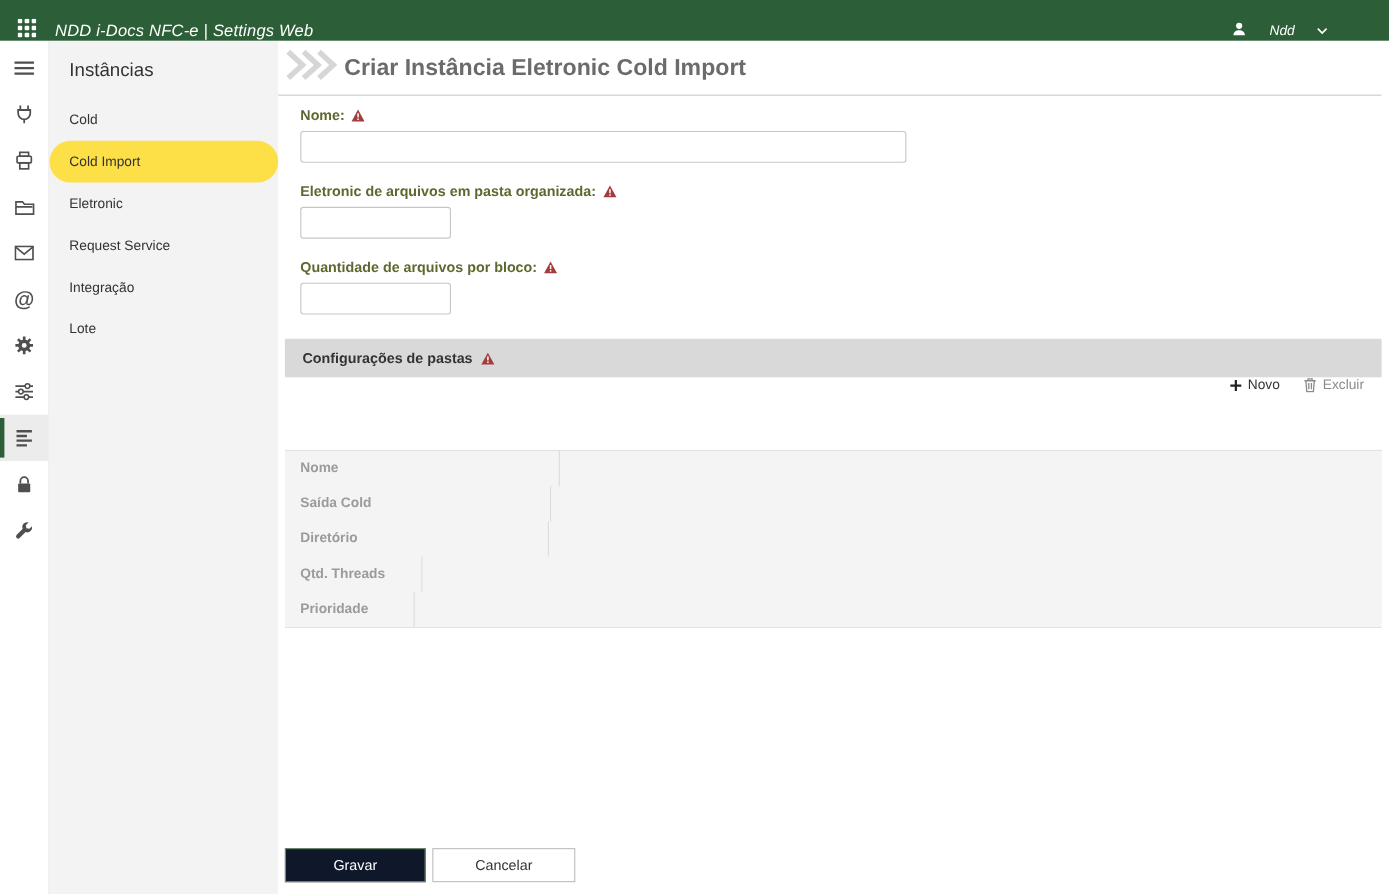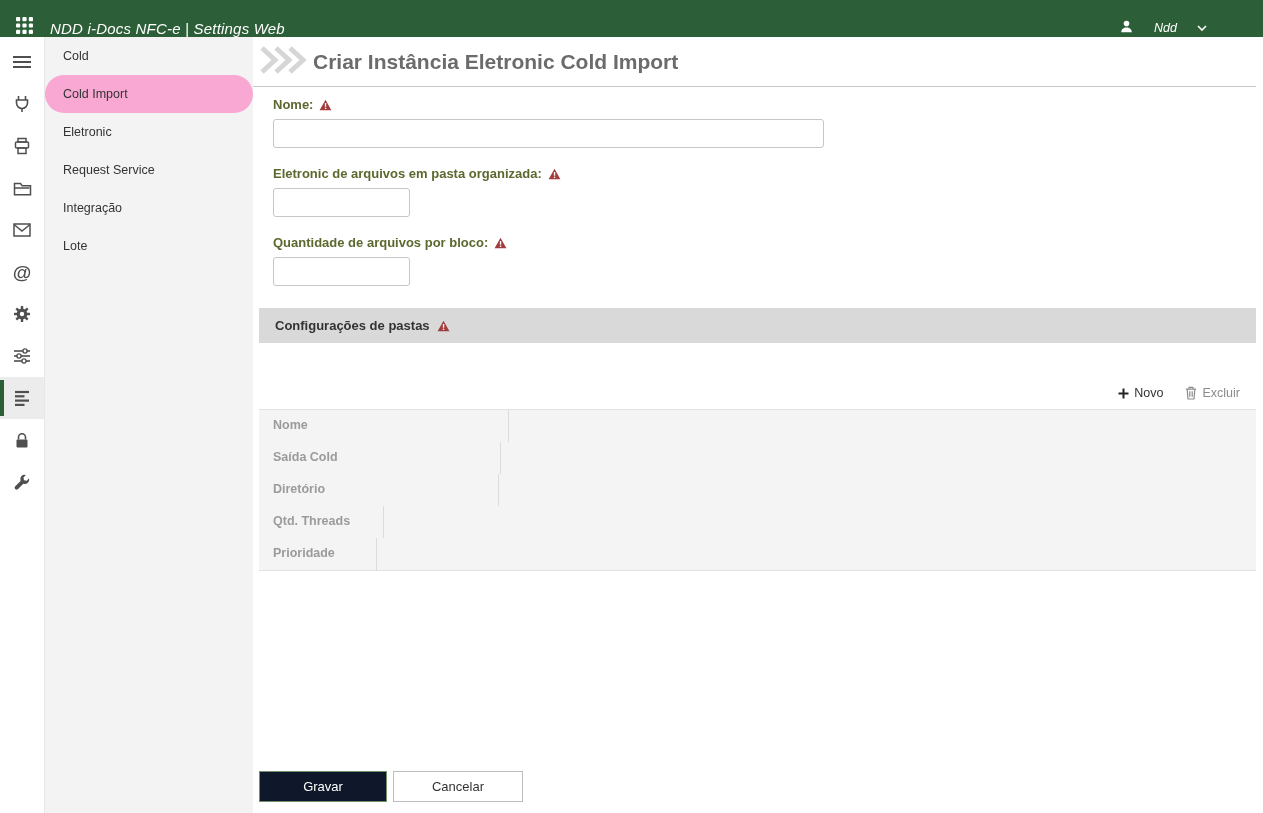--- a/index.html
+++ b/index.html
@@ -21,42 +21,42 @@
   .rail-item.selected { background:#ececec; }
   .rail-item.selected::before { content:""; position:absolute; left:0; top:3px; bottom:3px; width:4px; background:#2c5e38; }
   .rail-item svg { display:block; }
   .at-glyph { font-size:19px; color:#4f4f4f; font-weight:bold; line-height:1; }
   .at-glyph::before { content:"@"; }
 
   
   .sidebar { position:absolute; top:37px; left:45px; width:208px; bottom:0; background:#f3f3f3; }
   .sidebar-title { font-size:17px; color:#333; padding:17px 18px 16px; }
   .sidebar-item { padding:12px 18px; font-size:12.5px; color:#333; cursor:pointer; }
-  .sidebar-item.selected { background:#f9a8d4;border-radius:19px; }
+  .sidebar-item.selected { background:#fde047;border-radius:19px; }
 
   
   .main { position:absolute; top:37px; left:253px; right:0; bottom:0; background:#fff; padding-right:7px; }
   .main-header { height:50px; border-bottom:1px solid #c9c9c9; display:flex; align-items:center; gap:6px; padding-left:4px; }
   .main-title { font-size:21px; color:#6b6b6b; font-weight:600; }
   .main-body { padding:10px 0 0 6px; }
   .form-area { padding-left:14px; }
   .field { margin-bottom:18px; }
   .field-label { display:flex; align-items:center; gap:6px; font-size:13px; font-weight:bold;
                  color:#5b682e; margin-bottom:7px; }
   .text-input { height:29px; border:1px solid #c6c6c6; border-radius:3px; padding:0 8px;
                 font-size:13px; font-family:inherit; color:#333; outline:none; background:#fff; }
   .input-lg { width:551px; }
   .input-sm { width:137px; }
 
   
   .section { margin-top:22px; }
   .section-header { height:35px; background:#d9d9d9; display:flex; align-items:center; gap:7px;
                     padding:0 16px; font-size:13px; font-weight:bold; color:#333; }
   .section-body { border-bottom:1px solid #e0e0e0; }
-  .grid-toolbar { height:66px; display:flex; align-items:flex-end; justify-content:flex-end;
+  .grid-toolbar { height:66px; display:flex; align-items:flex-start; justify-content:flex-end;
                   gap:22px; padding:0 16px 9px; }
   .tool-btn { display:flex; align-items:center; gap:5px; background:none; border:none;
               font-family:inherit; font-size:12.5px; cursor:pointer; }
   .tool-btn.novo { color:#333; }
   .tool-btn.excluir { color:#8b8b8b; }
   .grid-header { display:flex; background:#f4f4f4; border-top:1px solid #e2e2e2; border-bottom:1px solid #e2e2e2;flex-direction:column; }
   .grid-col { height:32px; line-height:31px; padding:0 14px; font-size:12.5px; font-weight:bold;
               color:#9b9b9b; border-right:1px solid #dcdcdc; cursor:pointer; overflow:hidden; white-space:nowrap; }
   .col-0 { width:250px; } .col-1 { width:242px; } .col-2 { width:240px; }
   .col-3 { width:125px; } .col-4 { width:118px; }
@@ -208,20 +208,21 @@
   <div class="rail-item">
     <span>
       <svg width="18" height="18" viewBox="0 0 18 18">
         <path d="M16 5.3a4.4 4.4 0 0 1-5.7 5.4l-5.5 5.5a2 2 0 0 1-2.8-2.8l5.5-5.5A4.4 4.4 0 0 1 12.9 2l-2.4 2.4.5 2.8 2.8.5z" fill="#4f4f4f"></path>
       </svg>
     </span>
   </div>
 </div>
 
 <div class="sidebar">
+  <div class="sidebar-title">Instâncias</div>
   <div class="sidebar-item">Cold</div>
   <div class="sidebar-item selected">Cold Import</div>
   <div class="sidebar-item">Eletronic</div>
   <div class="sidebar-item">Request Service</div>
   <div class="sidebar-item">Integração</div>
   <div class="sidebar-item">Lote</div>
 </div>
 
 <div class="main">
 

